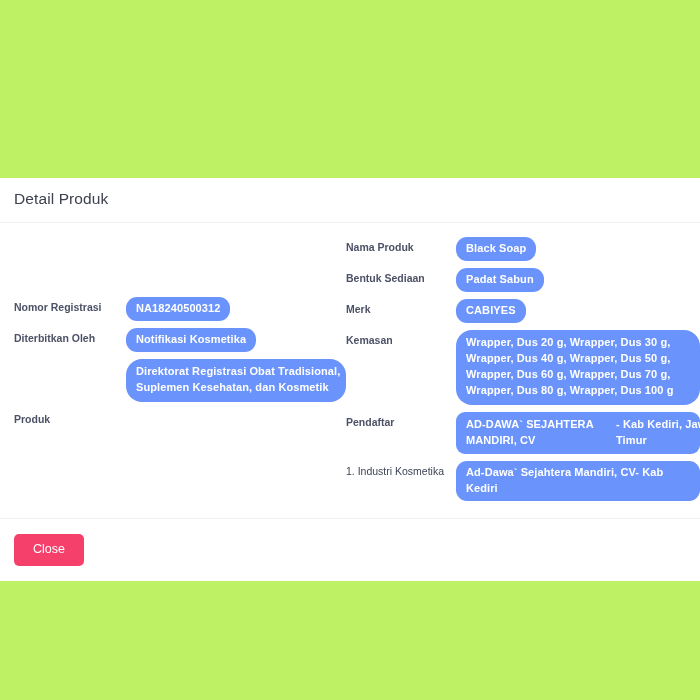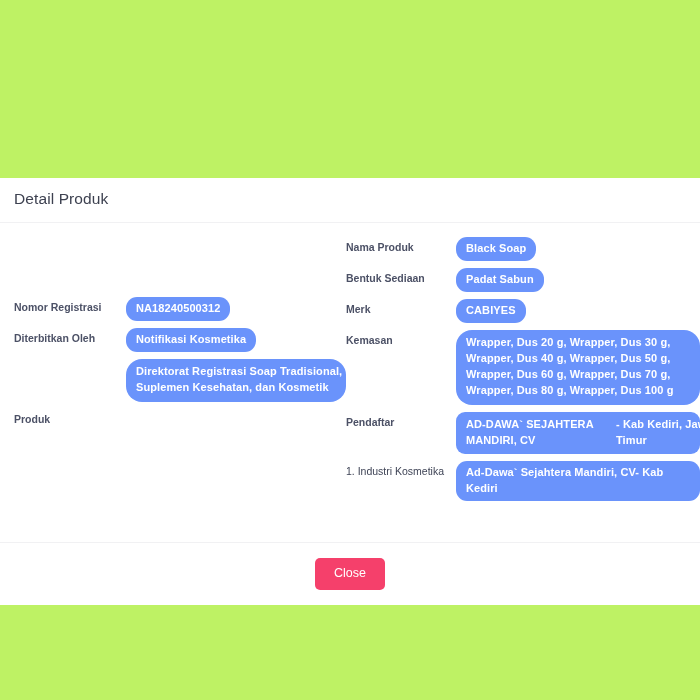--- a/index.html
+++ b/index.html
@@ -100,22 +100,21 @@
   .badge.split .seg-b { flex: 1 1 auto; }
 
   
   .row.no-label .row-label { visibility: hidden; }
 
   
   .modal-footer {
     border-top: 1px solid #f1f1f3;
     padding: 15px 14px 15px 14px;
     display: flex;
-    justify-content: center;
-    margin-top: 24px;
+    justify-content: flex-start;
   }
   .close-button {
     background: #f5406b;
     color: #ffffff;
     border: none;
     border-radius: 5px;
     font-family: "Liberation Sans", sans-serif;
     font-size: 12.5px;
     font-weight: 400;
     padding: 9px 19px;
@@ -151,21 +150,21 @@
             <div class="row-label">Diterbitkan Oleh</div>
             <div class="row-value">
               <span class="badge">Notifikasi Kosmetika</span>
             </div>
           </div>
 
           <div class="row no-label">
             <div class="row-label"></div>
             <div class="row-value">
               <span class="badge multiline">
-                <span class="ln">Direktorat Registrasi Soap Tradisional,</span>
+                <span class="ln">Direktorat Registrasi Obat Tradisional,</span>
                 <span class="ln">Suplemen Kesehatan, dan Kosmetik</span>
               </span>
             </div>
           </div>
 
           <div class="row">
             <div class="row-label">Produk</div>
           </div>
 
         </div>

